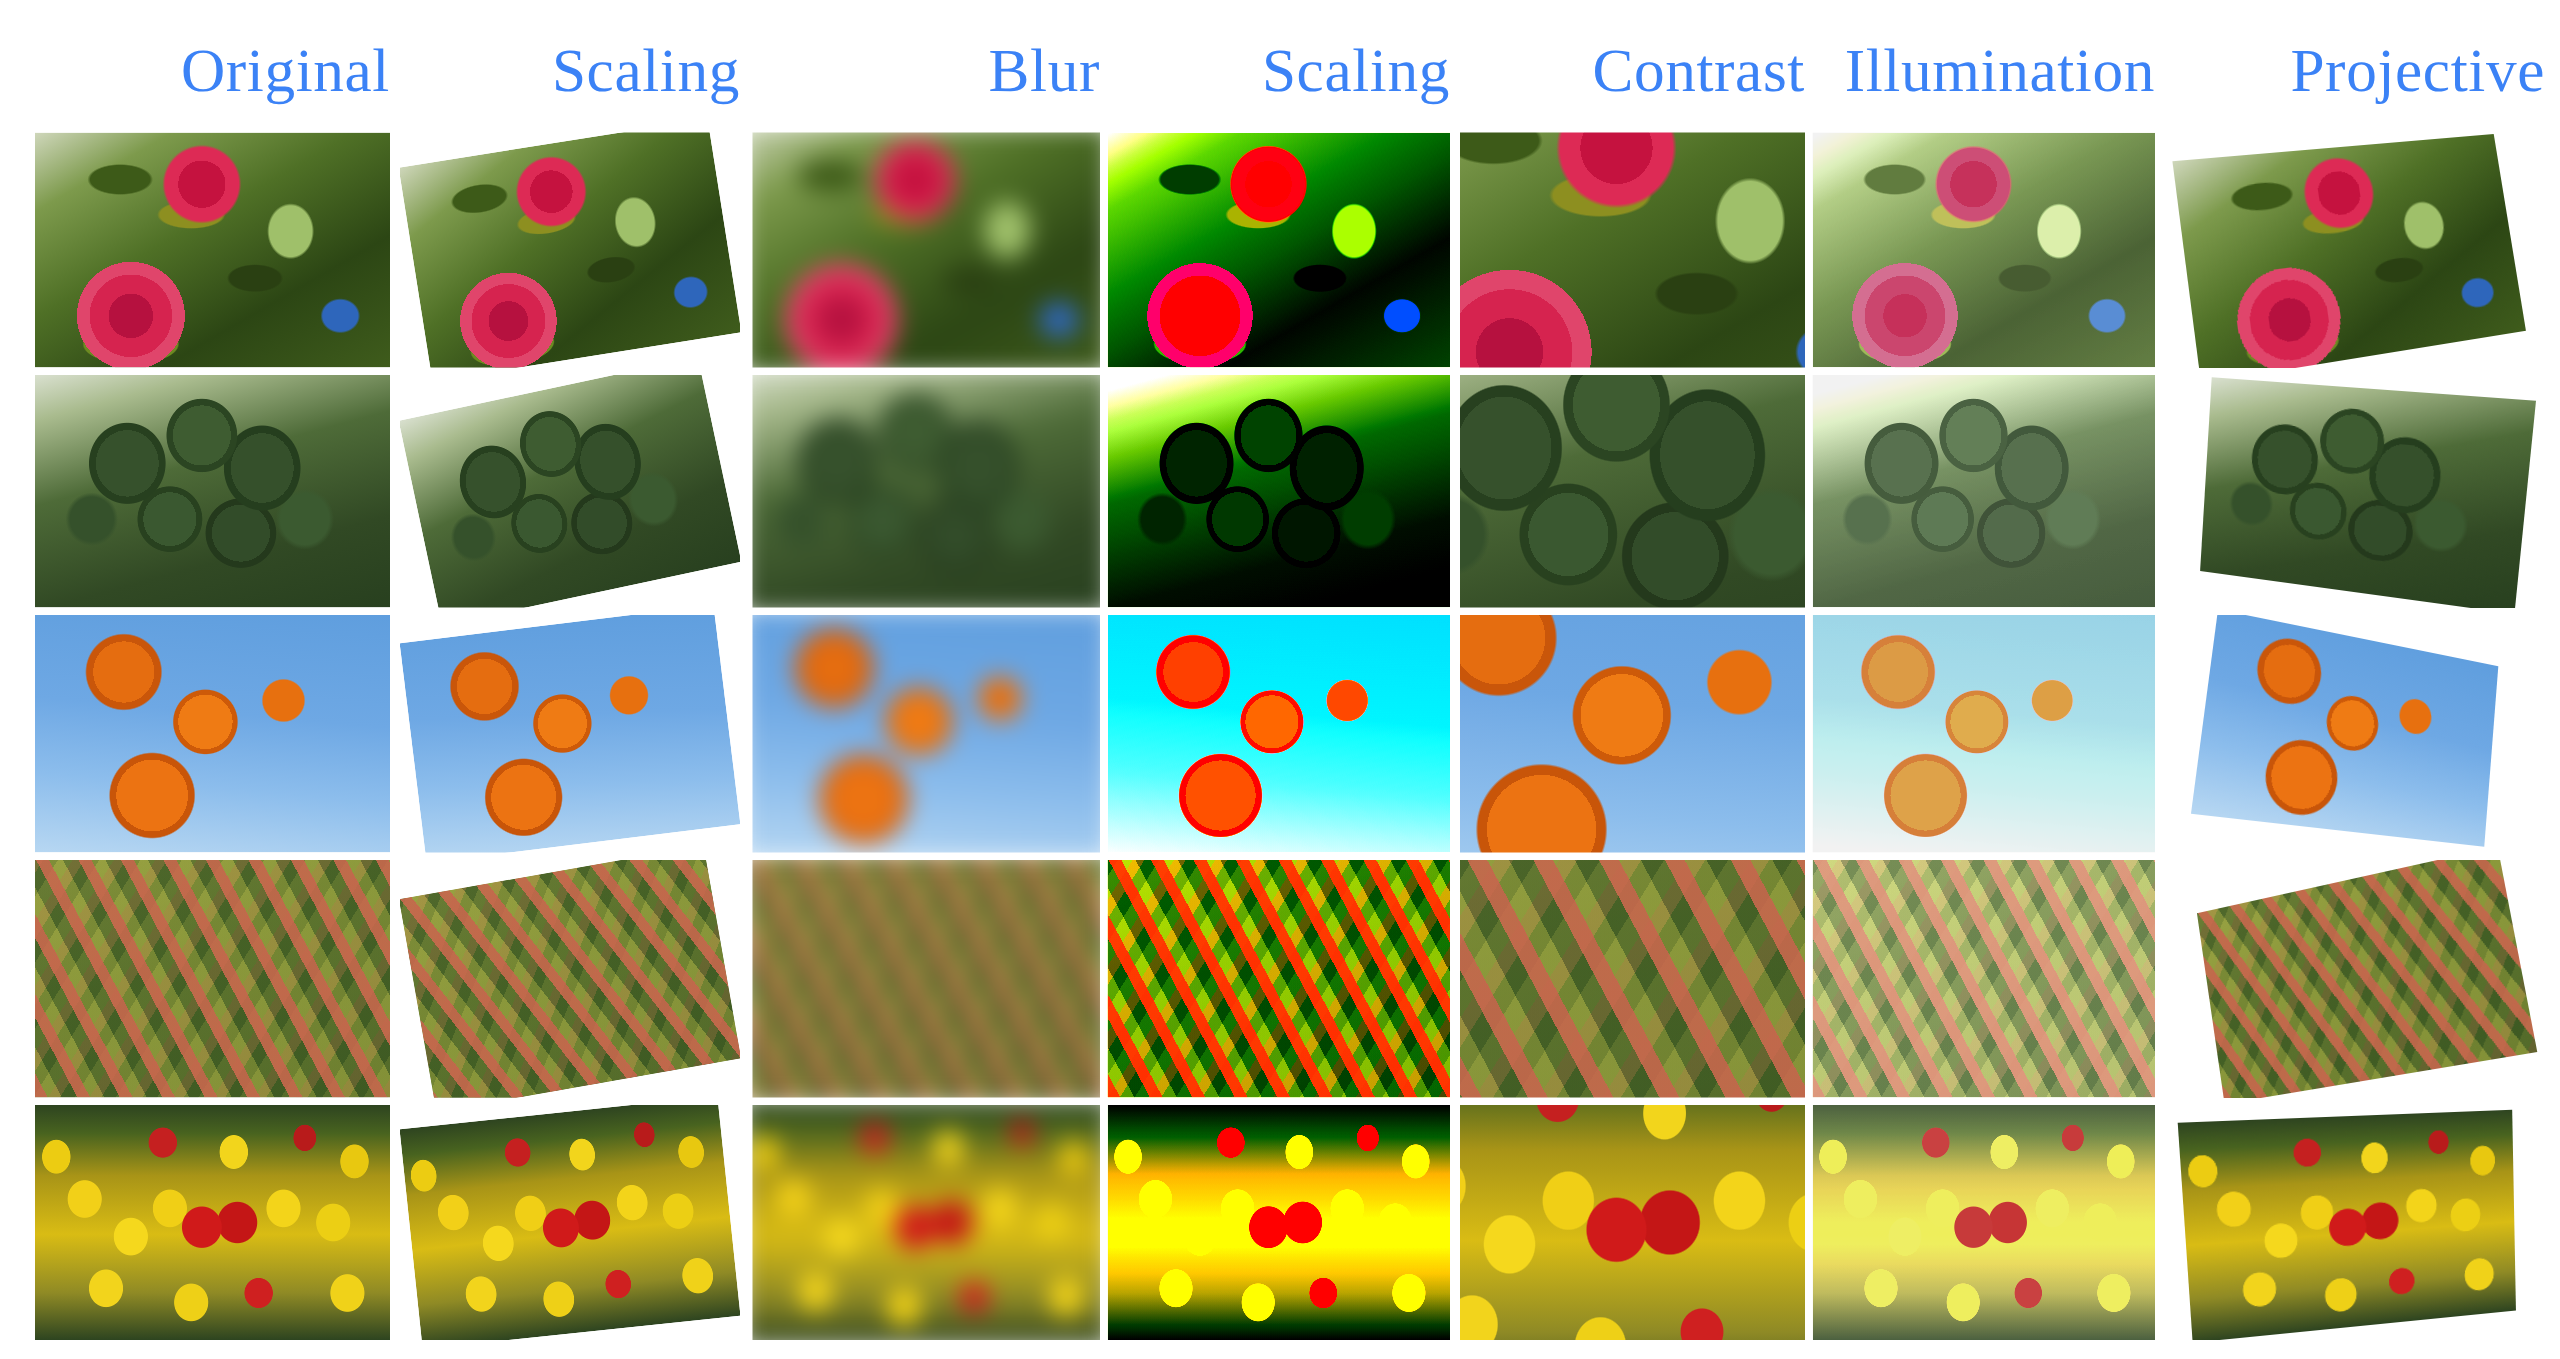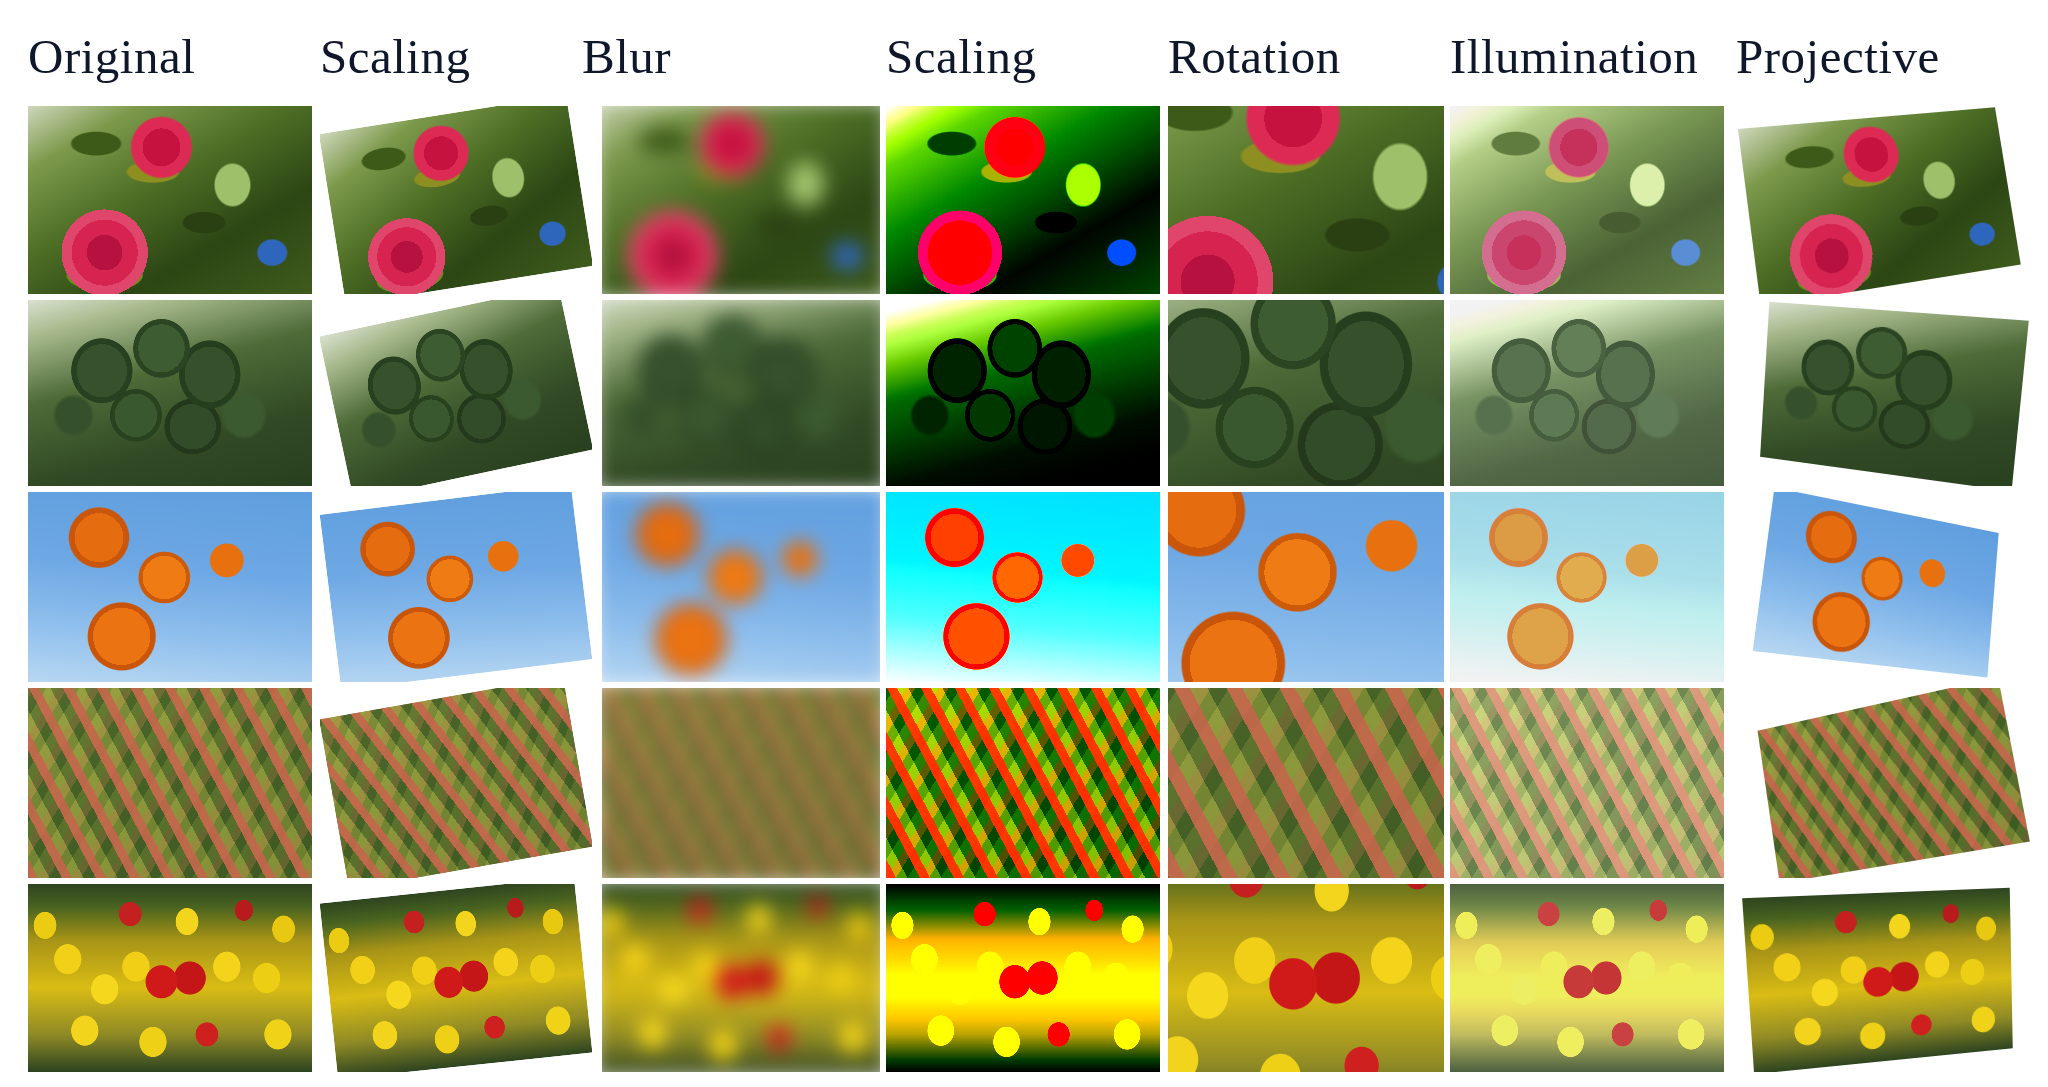--- a/index.html
+++ b/index.html
@@ -14,24 +14,24 @@
     width: 2048px; height: 1087px;
     background: #ffffff;
   }
 
   
   .col-header {
     position: absolute;
     top: 26px;
     height: 62px;
     line-height: 62px;
-    text-align: left;
+    text-align: right;
     font-family: "Liberation Serif", "DejaVu Serif", serif;
     font-size: 49px;
-    color: #0f172a;
+    color: #3b82f6;
     white-space: nowrap;
     letter-spacing: 0.5px;
   }
 
   
   .cell {
     position: absolute;
     overflow: hidden;
     background: #ffffff;
   }
@@ -127,23 +127,23 @@
       linear-gradient(180deg, #2e4420 0%, #48631f 12%, #a89417 30%, #d9bc14 55%, #8f8a25 80%, #2d4420 100%);
   }
 </style>
 </head>
 <body>
 
 <div id="figure">
   <div id="headers">
       <div class="col-header" style="left: 28px; width: 284px;">Original</div>
       <div class="col-header" style="left: 320px; width: 272px;">Scaling</div>
-      <div class="col-header" style="left: 582px; width: 278px;">Blur</div>
+      <div class="col-header" style="left: 602px; width: 278px;">Blur</div>
       <div class="col-header" style="left: 886px; width: 274px;">Scaling</div>
-      <div class="col-header" style="left: 1168px; width: 276px;">Rotation</div>
+      <div class="col-header" style="left: 1168px; width: 276px;">Contrast</div>
       <div class="col-header" style="left: 1450px; width: 274px;">Illumination</div>
       <div class="col-header" style="left: 1736px; width: 300px;">Projective</div>
     </div>
   <div id="grid">
       <div class="cell" style="left: 28px; top: 106px; width: 284px; height: 188px;">
         <div class="photo ">
           <div class="s-apple"></div>
           <div class="layer leafB"></div>
           <div class="layer leafA"></div>
           <div class="layer twig"></div>

